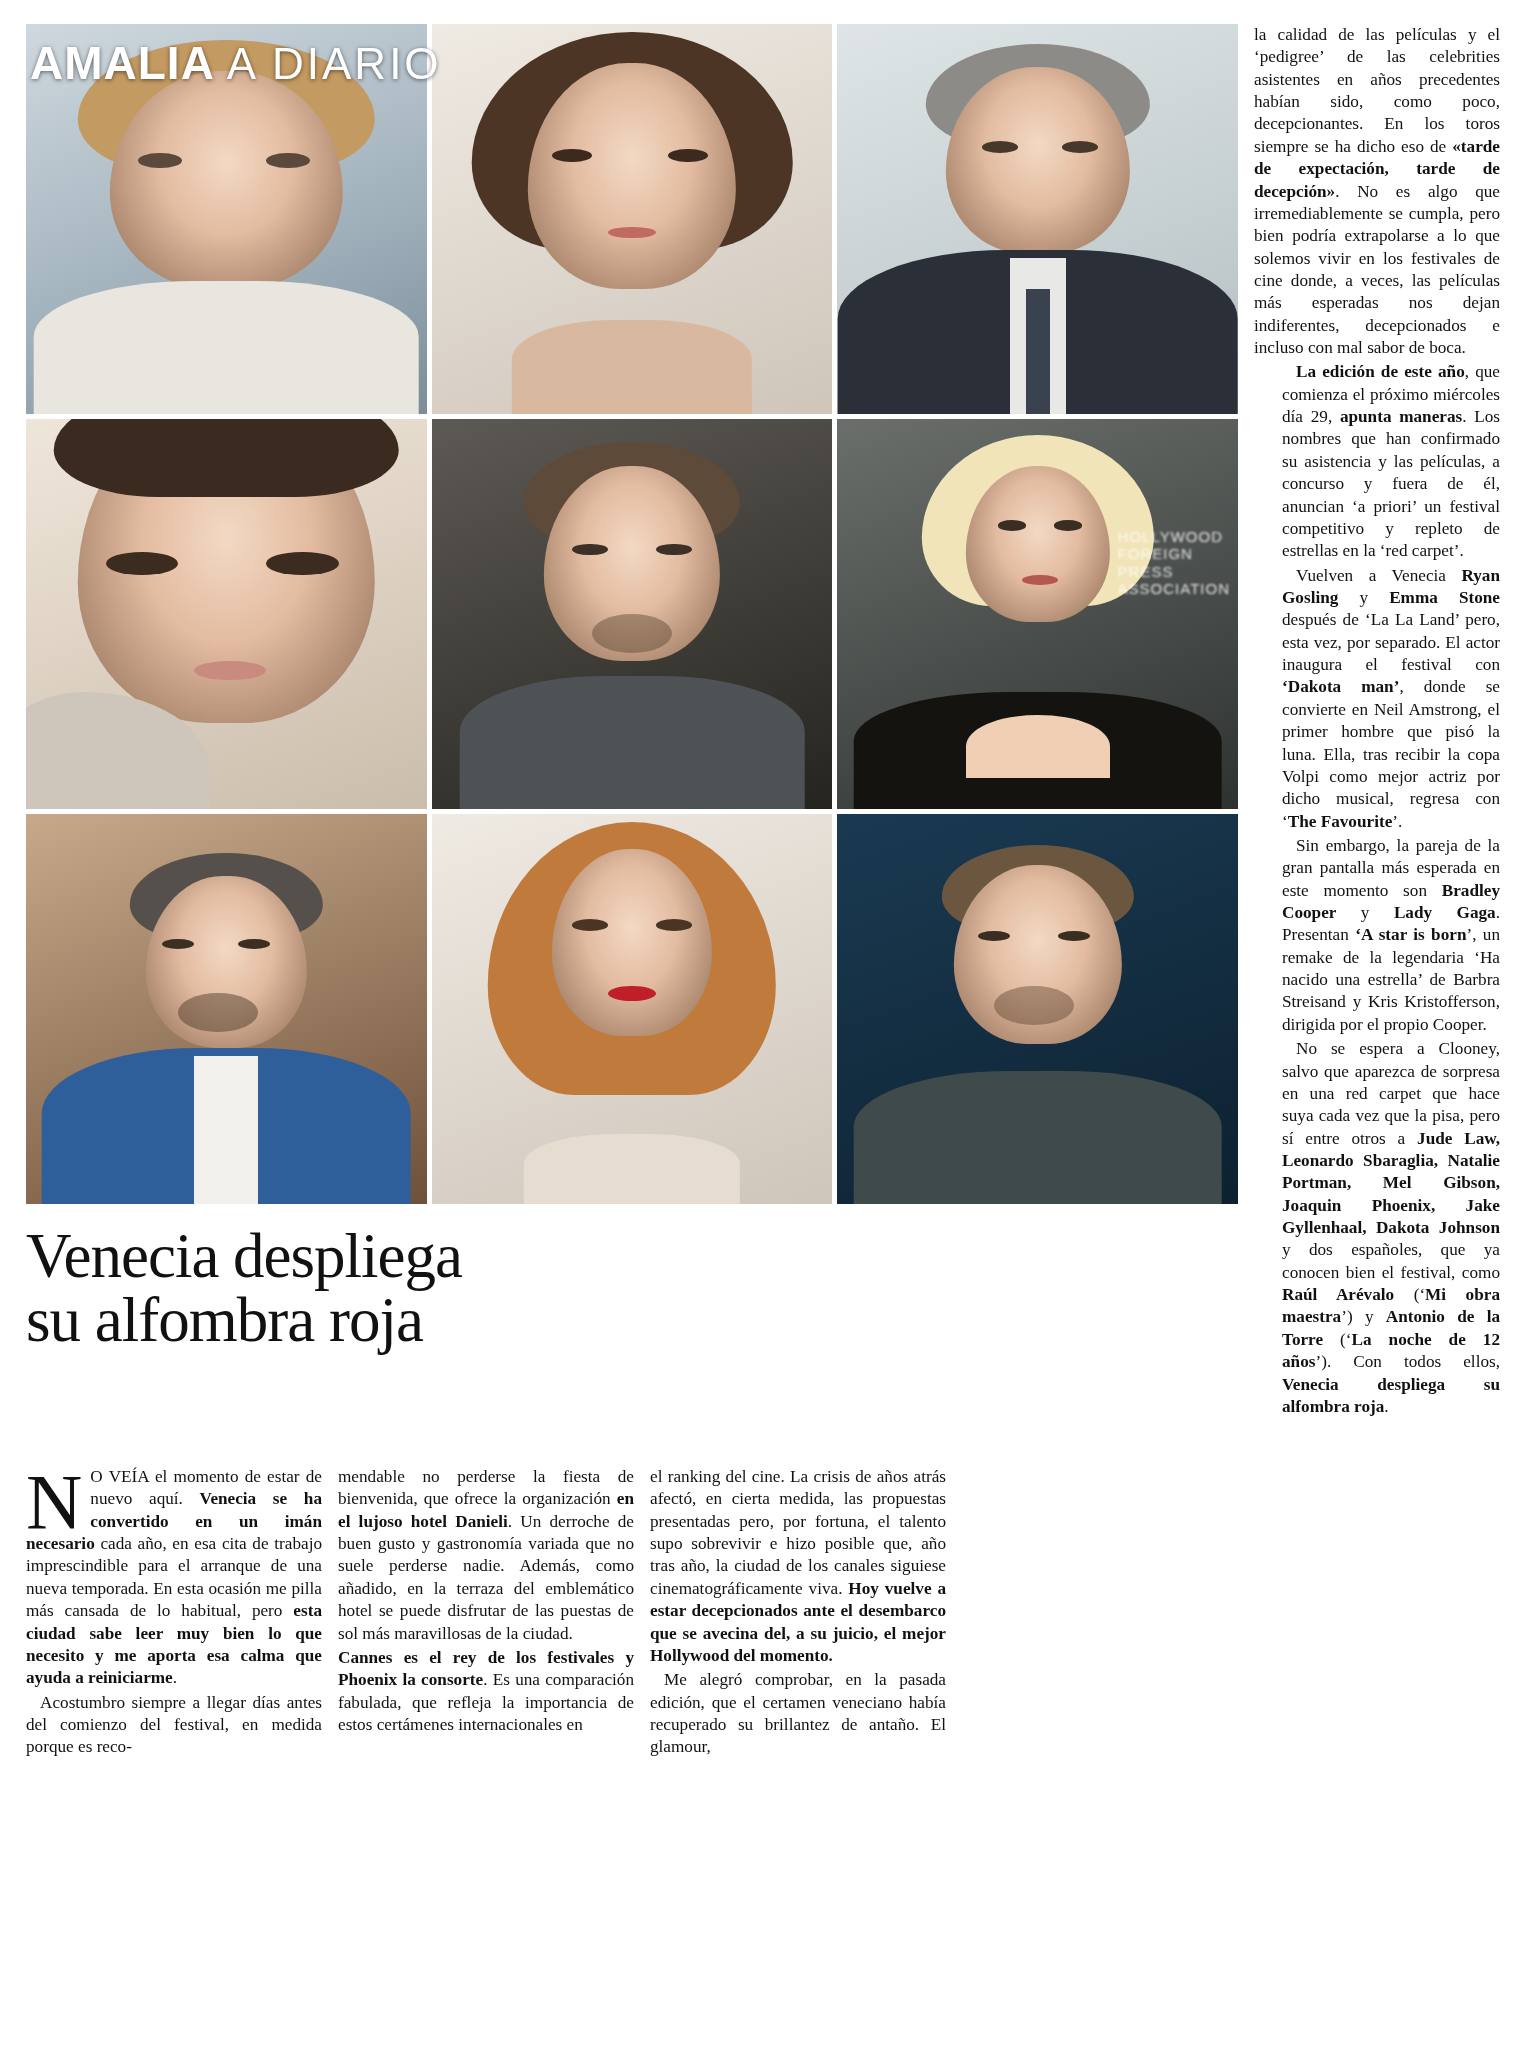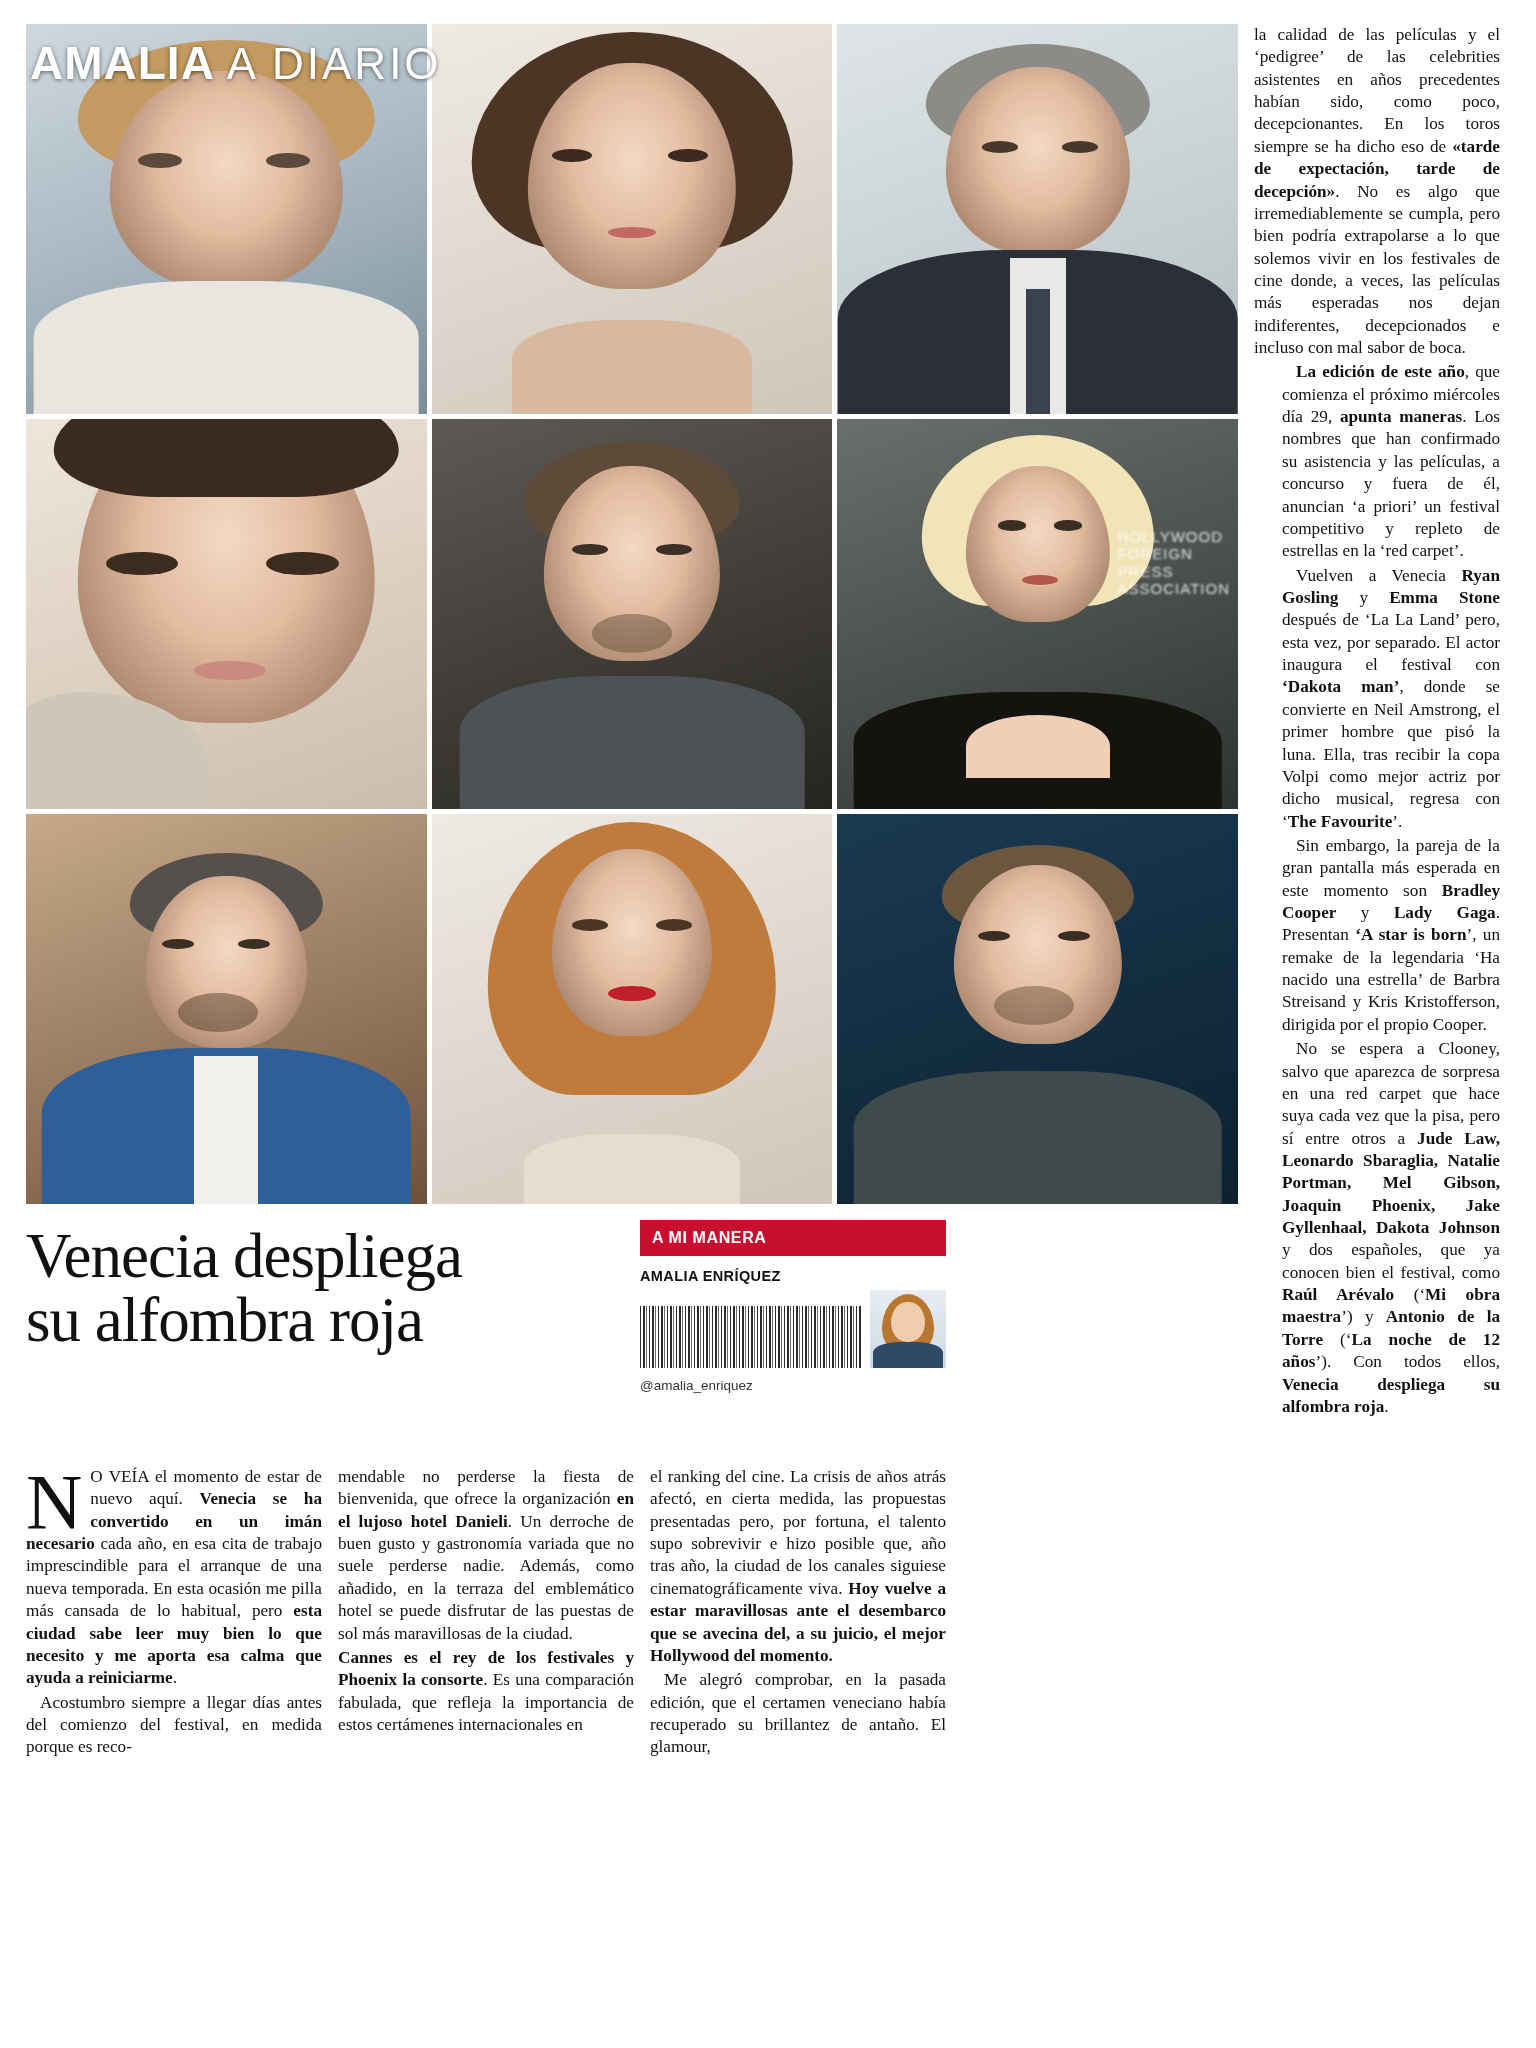--- a/index.html
+++ b/index.html
@@ -381,45 +381,32 @@
       <p class="ind">No se espera a Clooney, salvo que aparezca de sorpresa en una red carpet que hace suya cada vez que la pisa, pero sí entre otros a <b>Jude Law, Leonardo Sbaraglia, Natalie Portman, Mel Gibson, Joaquin Phoenix, Jake Gyllenhaal, Dakota Johnson</b> y dos españoles, que ya conocen bien el festival, como <b>Raúl Arévalo</b> (‘<b>Mi obra maestra</b>’) y <b>Antonio de la Torre</b> (‘<b>La noche de 12 años</b>’). Con todos ellos, <b>Venecia despliega su alfombra roja</b>.</p>
     </div>
   </div>
 
   <div class="midrow">
     <div class="headline">
       <span>Venecia despliega</span>
       <span>su alfombra roja</span>
     </div>
 
-    <div class="opinion">
-      <div class="bar" style="background: rgb(200, 16, 46);">A MI MANERA</div>
-      <div class="author">AMALIA ENRÍQUEZ</div>
-      <div class="row">
-        <div class="barcode"></div>
-        <div class="avatar">
-          <div class="a-hair"></div>
-          <div class="a-face"></div>
-          <div class="a-body"></div>
-        </div>
-      </div>
-      <div class="handle">@amalia_enriquez</div>
-    </div>
 
     <div style="width:246px"></div>
   </div>
 
   <div class="bottom">
     <div class="col">
       <p class="dropcap">NO VEÍA el momento de estar de nuevo aquí. <b>Venecia se ha convertido en un imán necesario</b> cada año, en esa cita de trabajo imprescindible para el arranque de una nueva temporada. En esta ocasión me pilla más cansada de lo habitual, pero <b>esta ciudad sabe leer muy bien lo que necesito y me aporta esa calma que ayuda a reiniciarme</b>.</p>
       <p class="ind">Acostumbro siempre a llegar días antes del comienzo del festival, en medida porque es reco-</p>
     </div>
     <div class="col">
       <p>mendable no perderse la fiesta de bienvenida, que ofrece la organización <b>en el lujoso hotel Danieli</b>. Un derroche de buen gusto y gastronomía variada que no suele perderse nadie. Además, como añadido, en la terraza del emblemático hotel se puede disfrutar de las puestas de sol más maravillosas de la ciudad.</p>
       <p><b>Cannes es el rey de los festivales y Phoenix la consorte</b>. Es una comparación fabulada, que refleja la importancia de estos certámenes internacionales en</p>
     </div>
     <div class="col">
-      <p>el ranking del cine. La crisis de años atrás afectó, en cierta medida, las propuestas presentadas pero, por fortuna, el talento supo sobrevivir e hizo posible que, año tras año, la ciudad de los canales siguiese cinematográficamente viva. <b>Hoy vuelve a estar maravillosas ante el desembarco que se avecina del, a su juicio, el mejor Hollywood del momento.</b></p>
+      <p>el ranking del cine. La crisis de años atrás afectó, en cierta medida, las propuestas presentadas pero, por fortuna, el talento supo sobrevivir e hizo posible que, año tras año, la ciudad de los canales siguiese cinematográficamente viva. <b>Hoy vuelve a estar decepcionados ante el desembarco que se avecina del, a su juicio, el mejor Hollywood del momento.</b></p>
       <p class="ind">Me alegró comprobar, en la pasada edición, que el certamen veneciano había recuperado su brillantez de antaño. El glamour,</p>
     </div>
   </div>
 
 </div>
 
 </body></html>

